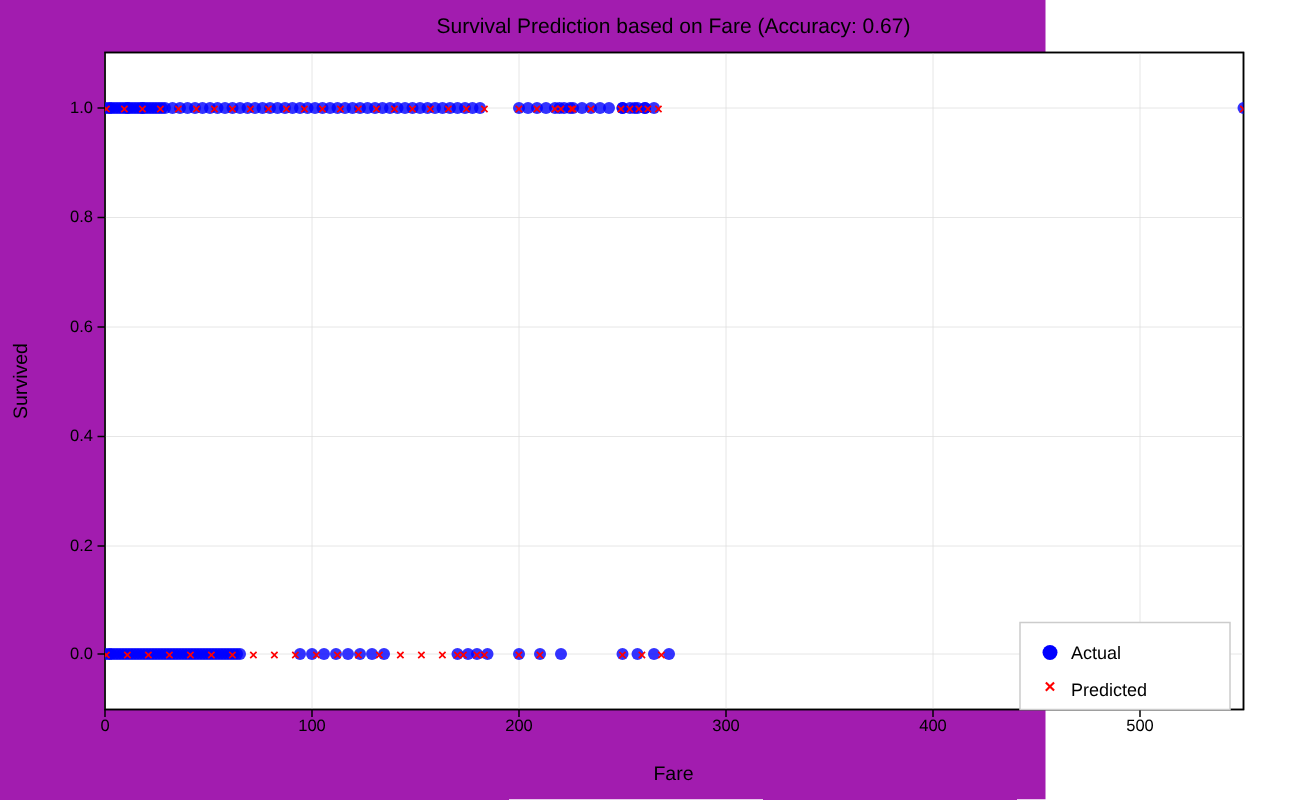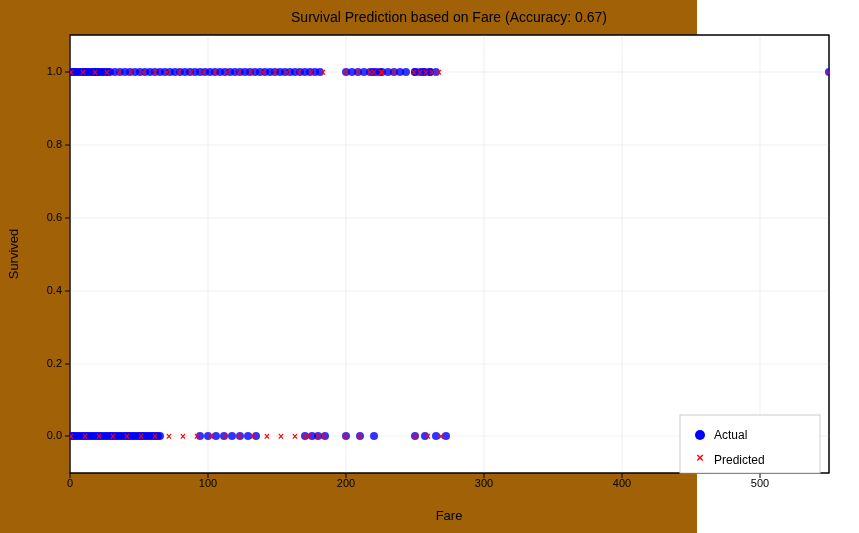--- a/index.html
+++ b/index.html
@@ -7,21 +7,21 @@
       background: #fff;
       font-family: Arial, sans-serif;
       width: 859px;
       height: 533px;
       overflow: hidden;
     }
     .chart-container {
       width: 697px;
       height: 533px;
       position: relative;
-      background: #a16207;
+      background: #a21caf;
     }
     svg {
       width: 859px;
       height: 533px;
     }
   </style>
 </head>
 <body>
 
 <div class="chart-container">

